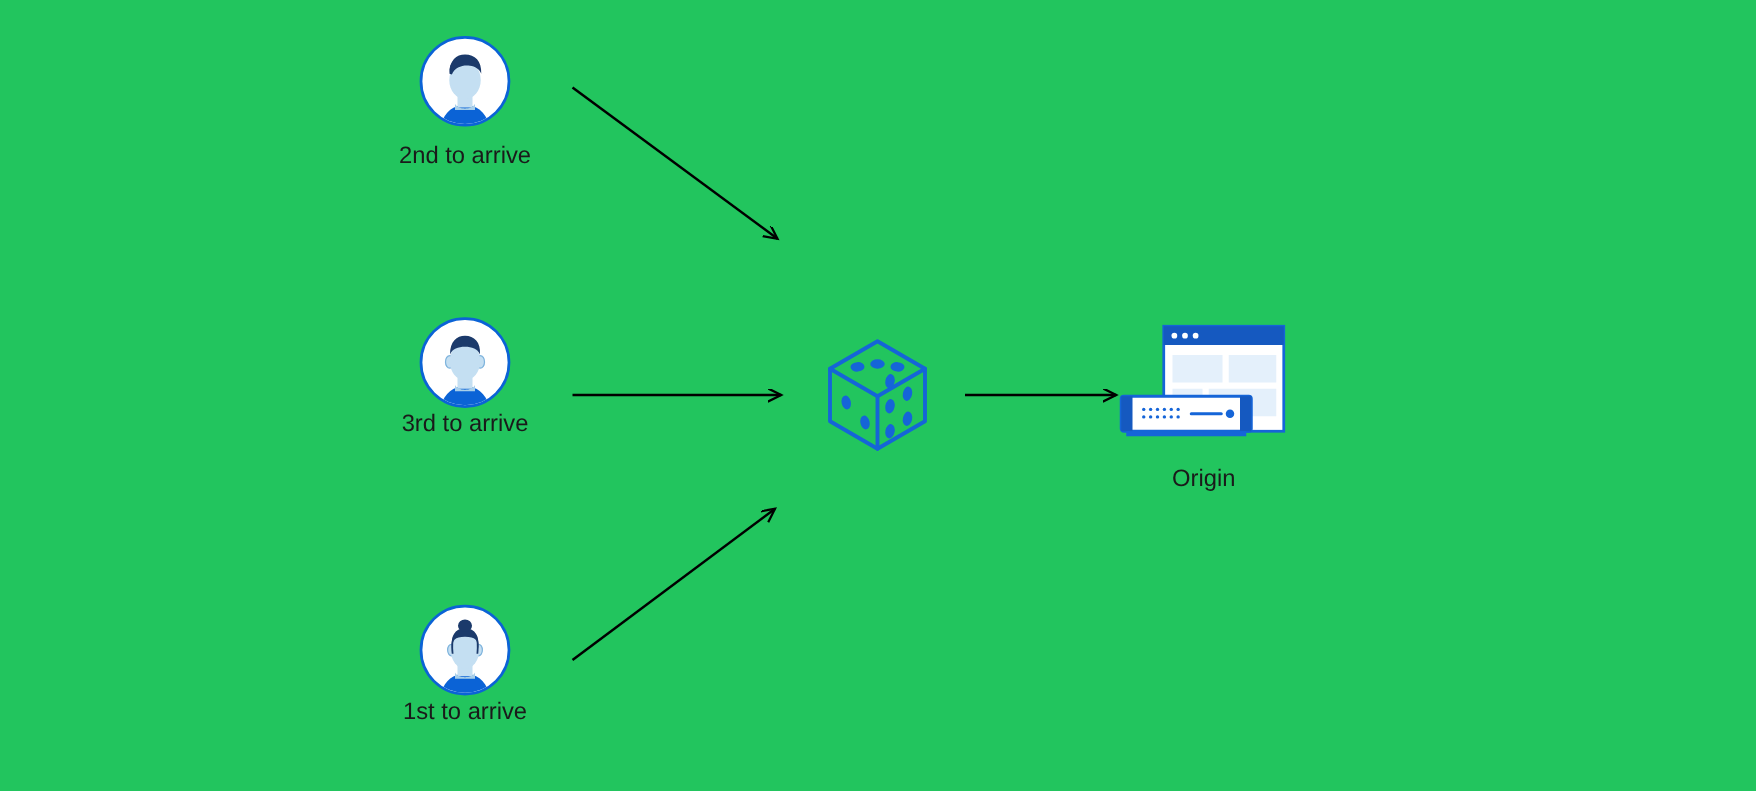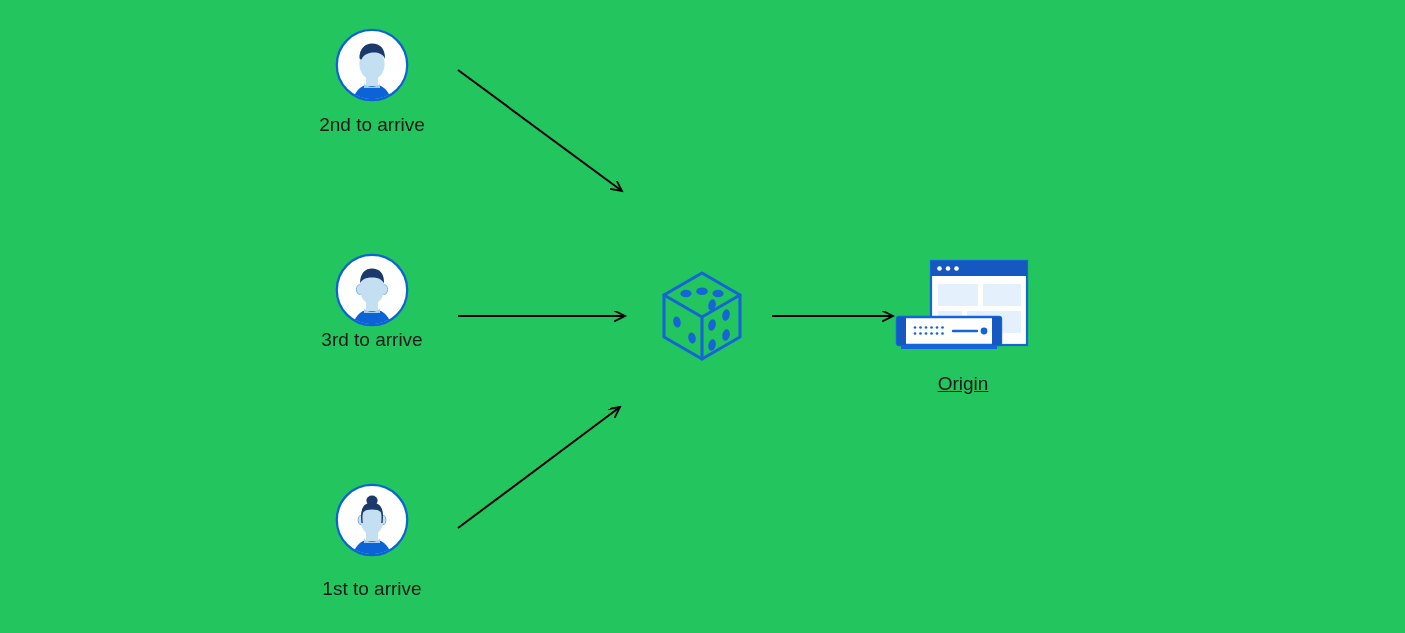--- a/index.html
+++ b/index.html
@@ -124,21 +124,21 @@
         <path d="M29 55 C31 60 43 60 45 55 L45 60 L29 60 Z" fill="#a8cfe9"></path>
         <ellipse cx="26.2" cy="37" rx="3.1" ry="4.6" fill="#c4dff2" stroke="#7fb4dd" stroke-width="1"></ellipse>
         <ellipse cx="47.8" cy="37" rx="3.1" ry="4.6" fill="#c4dff2" stroke="#7fb4dd" stroke-width="1"></ellipse>
         <ellipse cx="37" cy="37" rx="11.4" ry="15" fill="#c4dff2"></ellipse>
         <path d="M26.6 36 C25.4 26 28.6 19.5 37 19.5 C45.4 19.5 48.8 26 47.6 36 C47.2 29 45.6 26.4 37 26.4 C28.6 26.4 27 29 26.6 36 Z" fill="#1b3a6b"></path>
         <path d="M26.4 40 C25.6 33 26.2 27 29 24 C27.4 29 27.2 34 27.8 40 Z" fill="#1b3a6b"></path>
         <path d="M47.6 40 C48.4 33 47.8 27 45 24 C46.6 29 46.8 34 46.2 40 Z" fill="#1b3a6b"></path>
         <ellipse cx="37" cy="17.6" rx="5.6" ry="5" fill="#1b3a6b"></ellipse>
       </g>
     </svg>
-    <div class="node-label" style="left:-93px; top:95px;">1st to arrive</div>
+    <div class="node-label" style="left:-93px; top:76px;">1st to arrive</div>
   </div>
 
   <div class="node" style="left:656px; top:267px;">
     <svg class="dice" style="left:0; top:0;" viewBox="0 0 92 96">
       <g fill="none" stroke="#1565d8" stroke-width="3.1" stroke-linejoin="round" stroke-linecap="round">
         <path d="M46 6 L84 28 L84 70 L46 92 L8 70 L8 28 Z"></path>
         <path d="M8 28 L46 50 L84 28"></path>
         <path d="M46 50 L46 92"></path>
       </g>
       <g fill="#1565d8">
@@ -187,16 +187,16 @@
             <circle cx="27.5" cy="78.5" r="1.35"></circle>
           <circle cx="33" cy="78.5" r="1.35"></circle>
             <circle cx="38.5" cy="78.5" r="1.35"></circle>
           <circle cx="44" cy="78.5" r="1.35"></circle>
             <circle cx="49.5" cy="78.5" r="1.35"></circle>
         </g>
         <line x1="60" y1="76" x2="84" y2="76" stroke="#1565d8" stroke-width="2.4" stroke-linecap="round"></line>
         <circle cx="91" cy="76" r="3.4" fill="#1565d8"></circle>
       </g>
     </svg>
-    <div class="node-label" style="left:-60px; top:118px;text-decoration:underline;">Origin</div>
+    <div class="node-label" style="left:-60px; top:118px;">Origin</div>
   </div>
 
 </div>
 
 </body></html>

